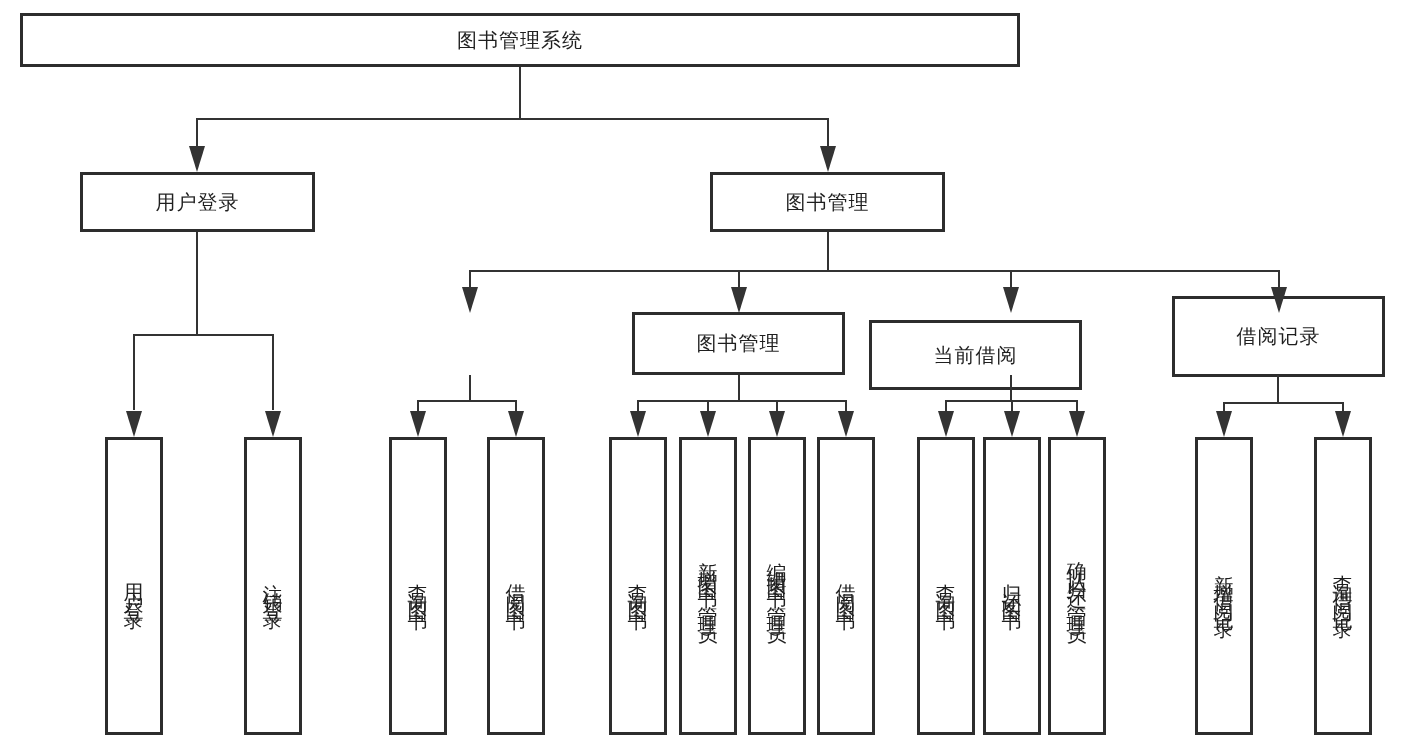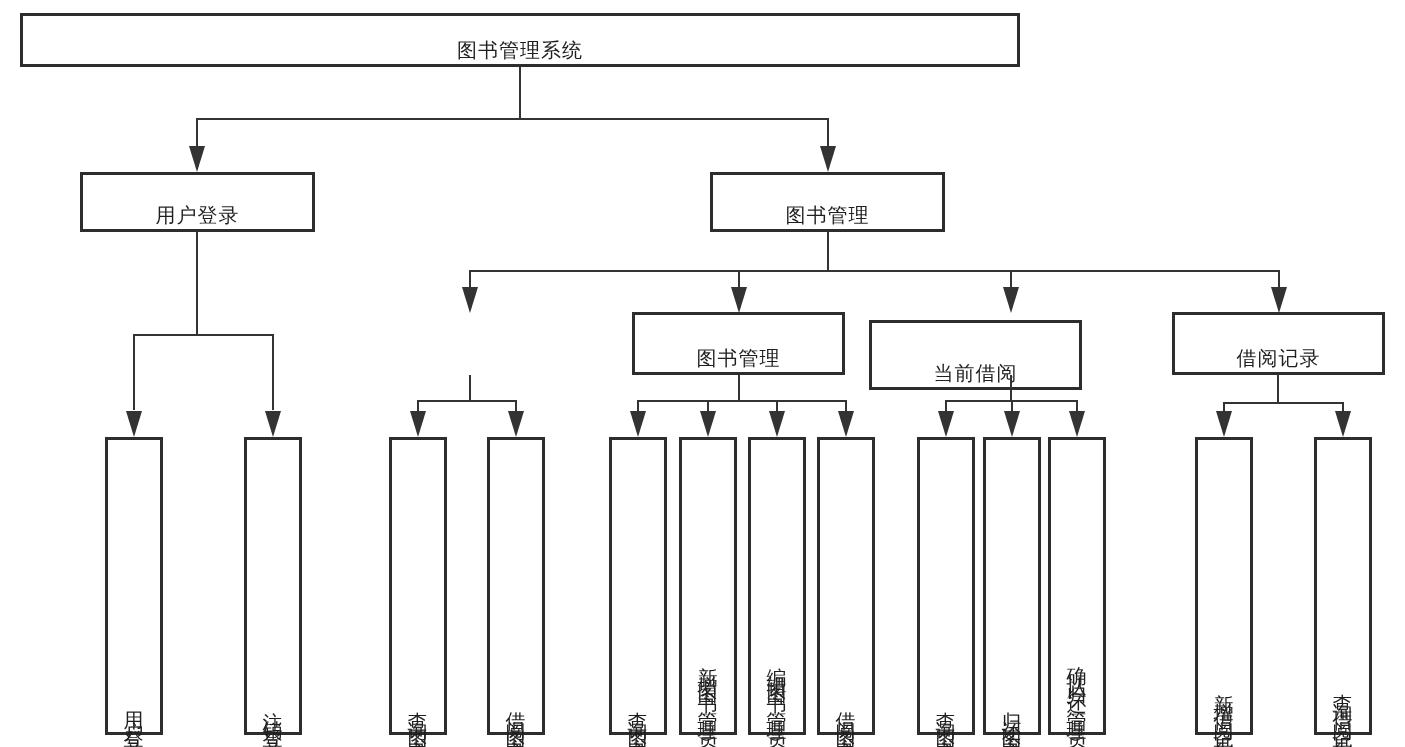--- a/index.html
+++ b/index.html
@@ -1,21 +1,21 @@
 <!DOCTYPE html>
 <html><head>
 <meta charset="utf-8">
 <style>
   html,body{margin:0;padding:0;background:#ffffff;}
   body{font-family:"Liberation Sans","DejaVu Sans",sans-serif;}
   #stage{position:relative;width:1405px;height:747px;background:#ffffff;overflow:hidden;}
 
   
   .node{position:absolute;box-sizing:border-box;border:3px solid #2d2d2d;background:#ffffff;
-        display:flex;align-items:flex-end;justify-content:center;color:#1f1f1f;}
+        display:flex;align-items:center;justify-content:center;color:#1f1f1f;}
   .hnode{font-size:20px;letter-spacing:1px;}
   .leaf{border-width:3px;}
   .leaf span{writing-mode:vertical-rl;font-size:20px;letter-spacing:9px;line-height:1;color:#1f1f1f;}
 
   
   .vl{position:absolute;width:2px;background:#333333;}
   .hl{position:absolute;height:2px;background:#333333;}
   .ar{position:absolute;width:0;height:0;border-left:8px solid transparent;
       border-right:8px solid transparent;border-top:26px solid #333333;}
 
@@ -38,21 +38,21 @@
   <div class="node hnode" style="left:710px;top:172px;width:235px;height:60px;">
     <span>图书管理</span>
   </div>
 
   <div class="node hnode" style="left:632px;top:312px;width:213px;height:63px;">
     <span>图书管理</span>
   </div>
   <div class="node hnode" style="left:869px;top:312px;width:213px;height:70px;margin-top:8px;">
     <span>当前借阅</span>
   </div>
-  <div class="node hnode" style="left:1172px;top:312px;width:213px;height:63px;">
+  <div class="node hnode" style="left:1172px;top:296px;width:213px;height:81px;">
     <span>借阅记录</span>
   </div>
 
   <div class="node leaf" style="left:105px;top:437px;width:58px;height:298px;">
     <span>用户登录</span>
   </div>
   <div class="node leaf" style="left:244px;top:437px;width:58px;height:298px;">
     <span>注销登录</span>
   </div>
   <div class="node leaf" style="left:389px;top:437px;width:58px;height:298px;">

